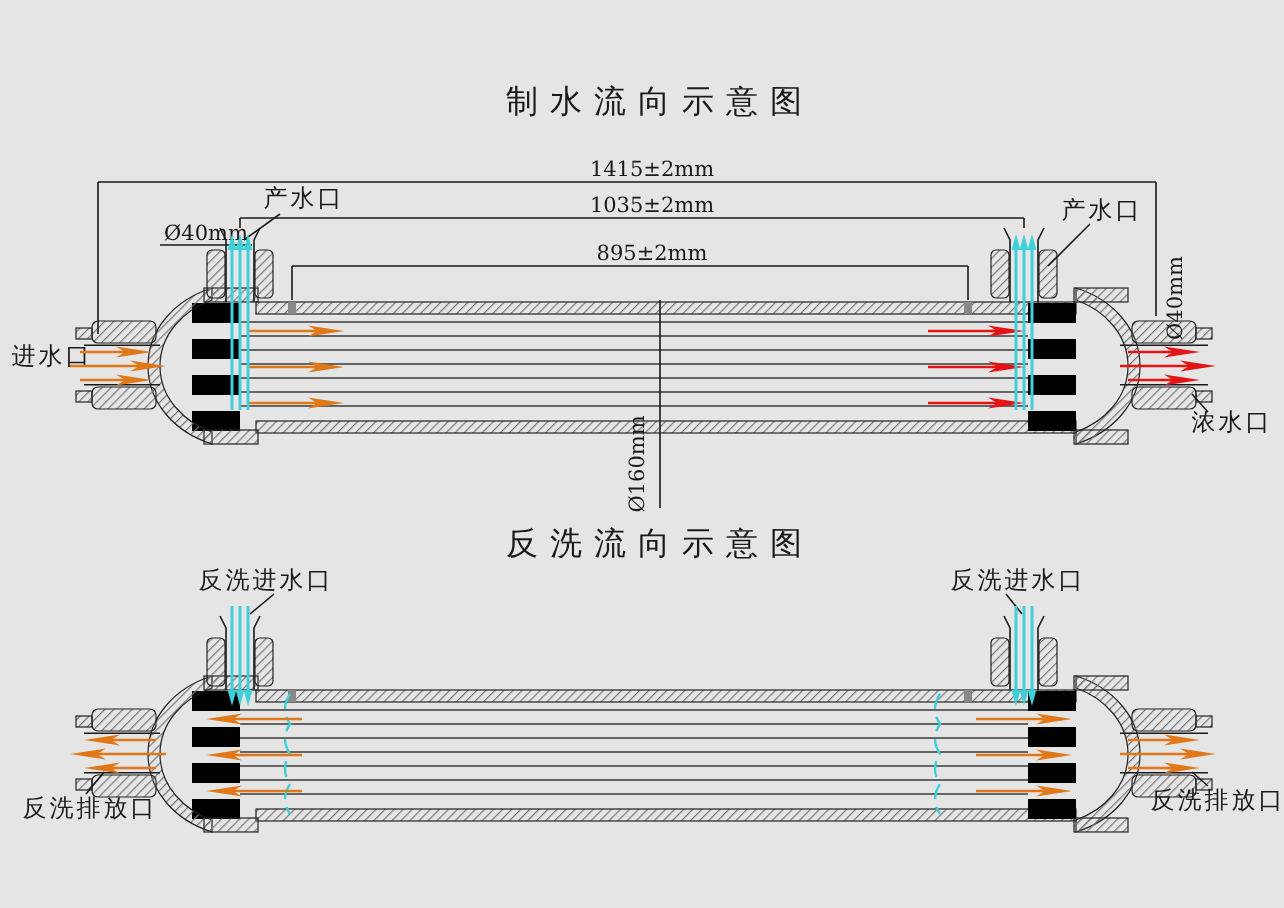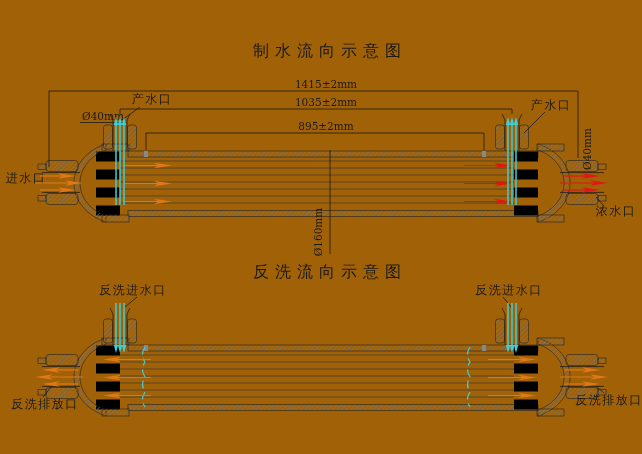--- a/index.html
+++ b/index.html
@@ -1,16 +1,16 @@
 <!DOCTYPE html>
 <html style="--feed_arrow: #e07818; --concentrate_arrow: #e41414; --permeate_arrow: #3ecfd8; --line: #1a1a1a;"><head>
 <meta charset="utf-8">
 <style>
   html,body{margin:0;padding:0;background:#fff;}
-  #stage{width:642px;height:454px;position:relative;background:#a16207;overflow:hidden;}
+  #stage{width:642px;height:454px;position:relative;background:#e5e5e5;overflow:hidden;}
   svg{display:block;}
   svg text{fill:#1a1a1a;font-family:"DejaVu Serif","Liberation Serif",serif;}
   .ttl{font-size:16px;letter-spacing:6px;}
   .lbl{font-size:12px;letter-spacing:1.5px;}
   .dim{font-size:10.5px;}
   .ln{stroke:#1a1a1a;stroke-width:.8;fill:none;}
   .hx{fill:url(#hxp);stroke:#222;stroke-width:.6;}
   .blk{fill:#000;}
   .fib line{stroke:#3a3a3a;stroke-width:.7;}
   .c-feed{color:var(--feed_arrow,#e07818);}

